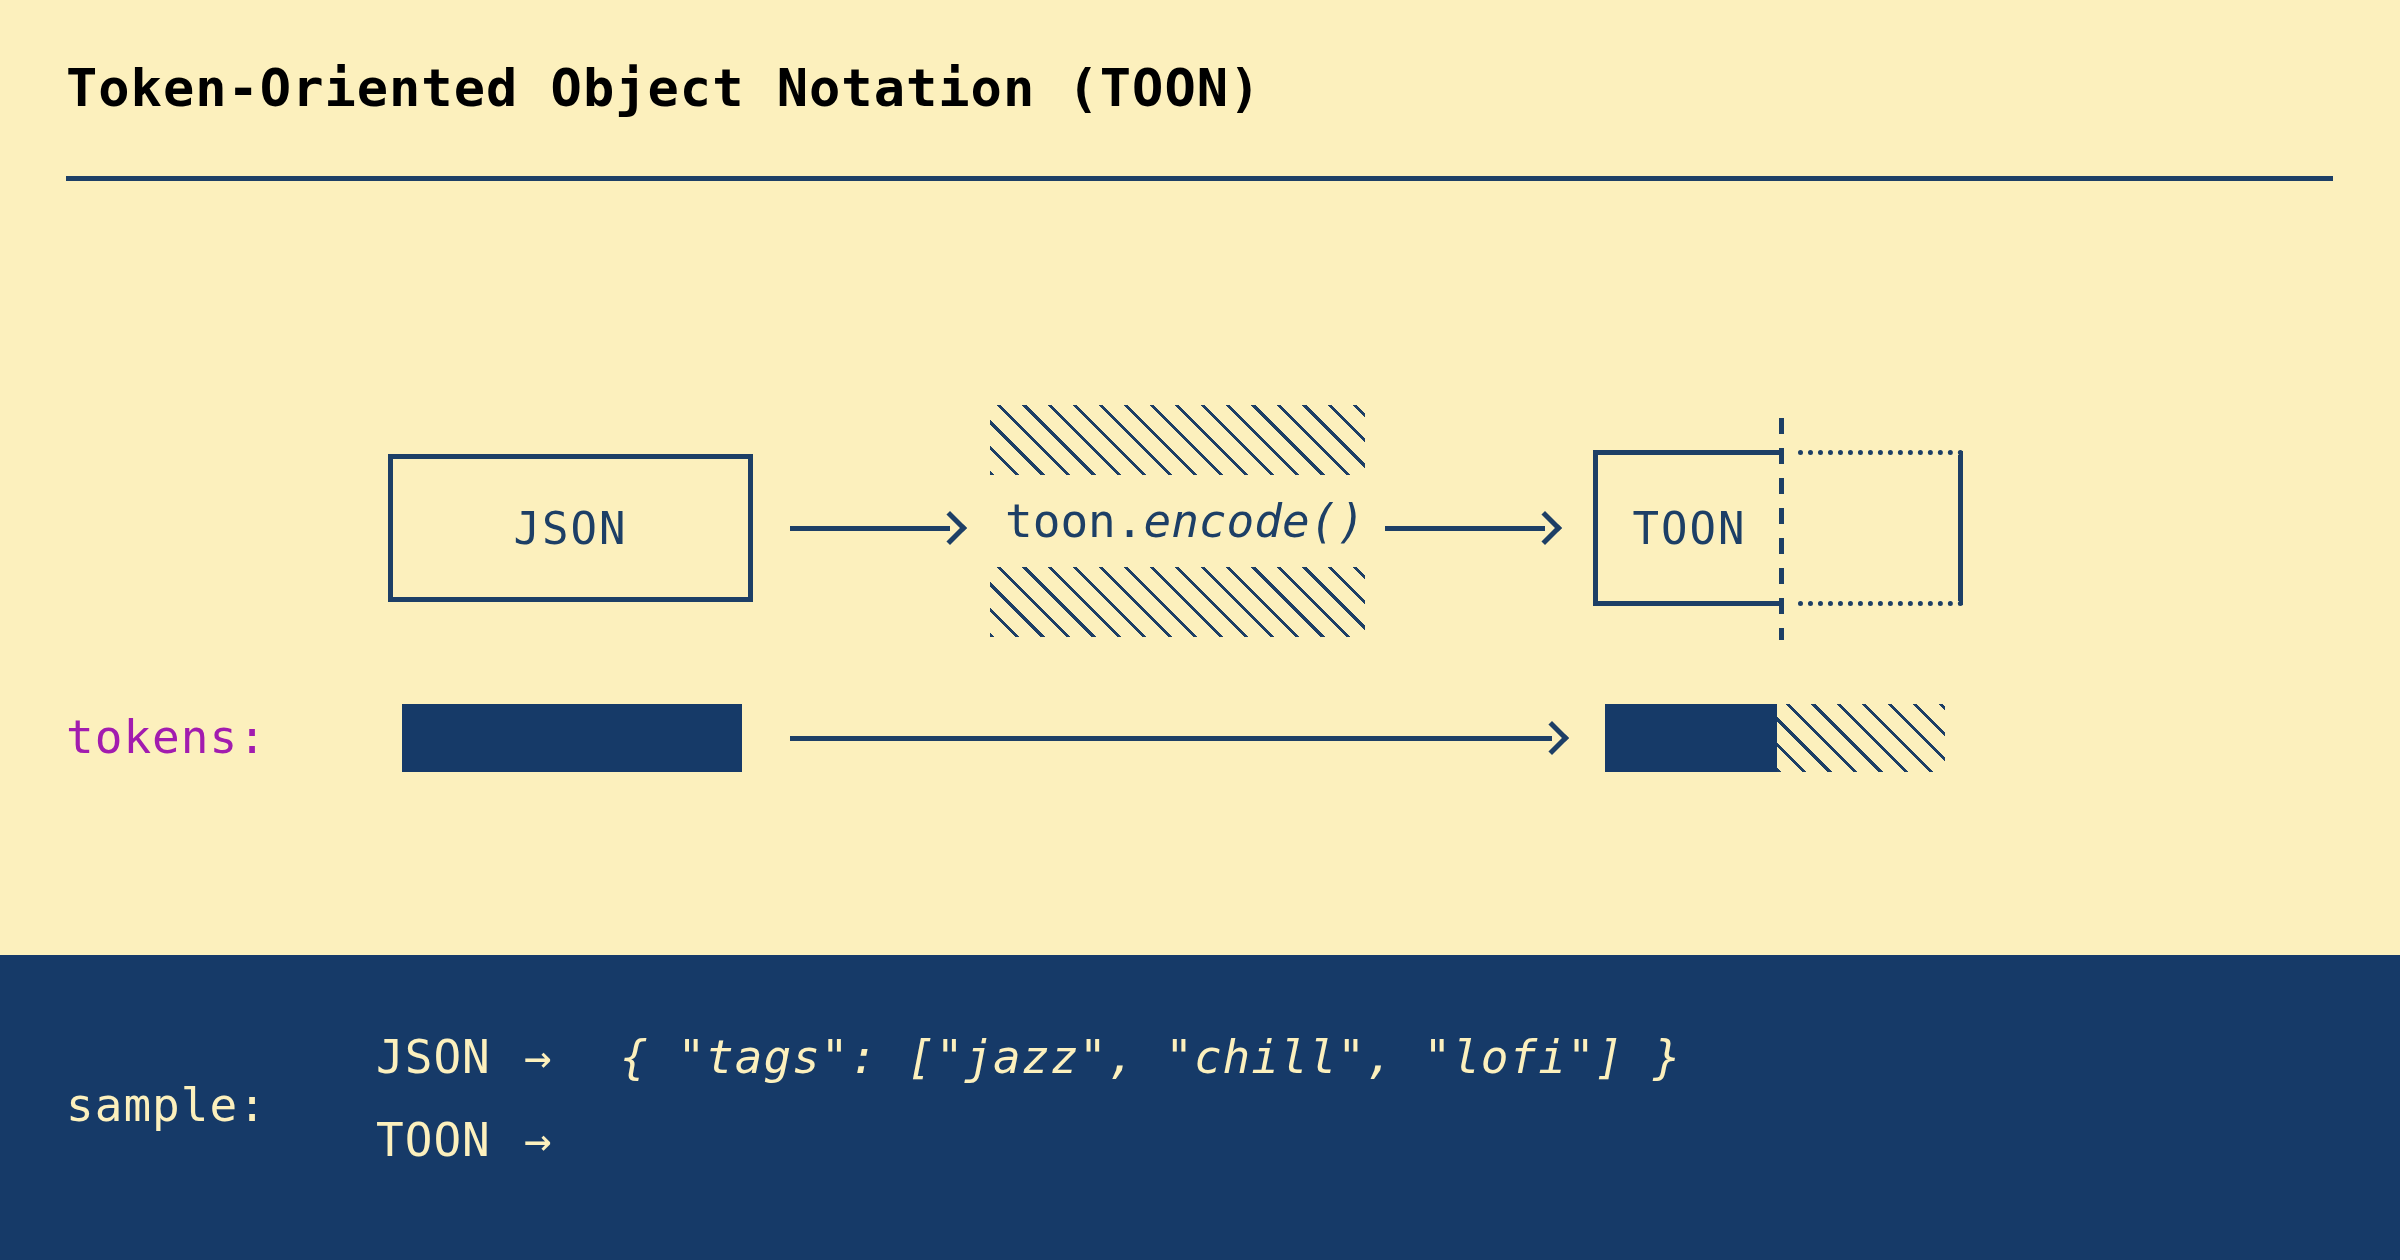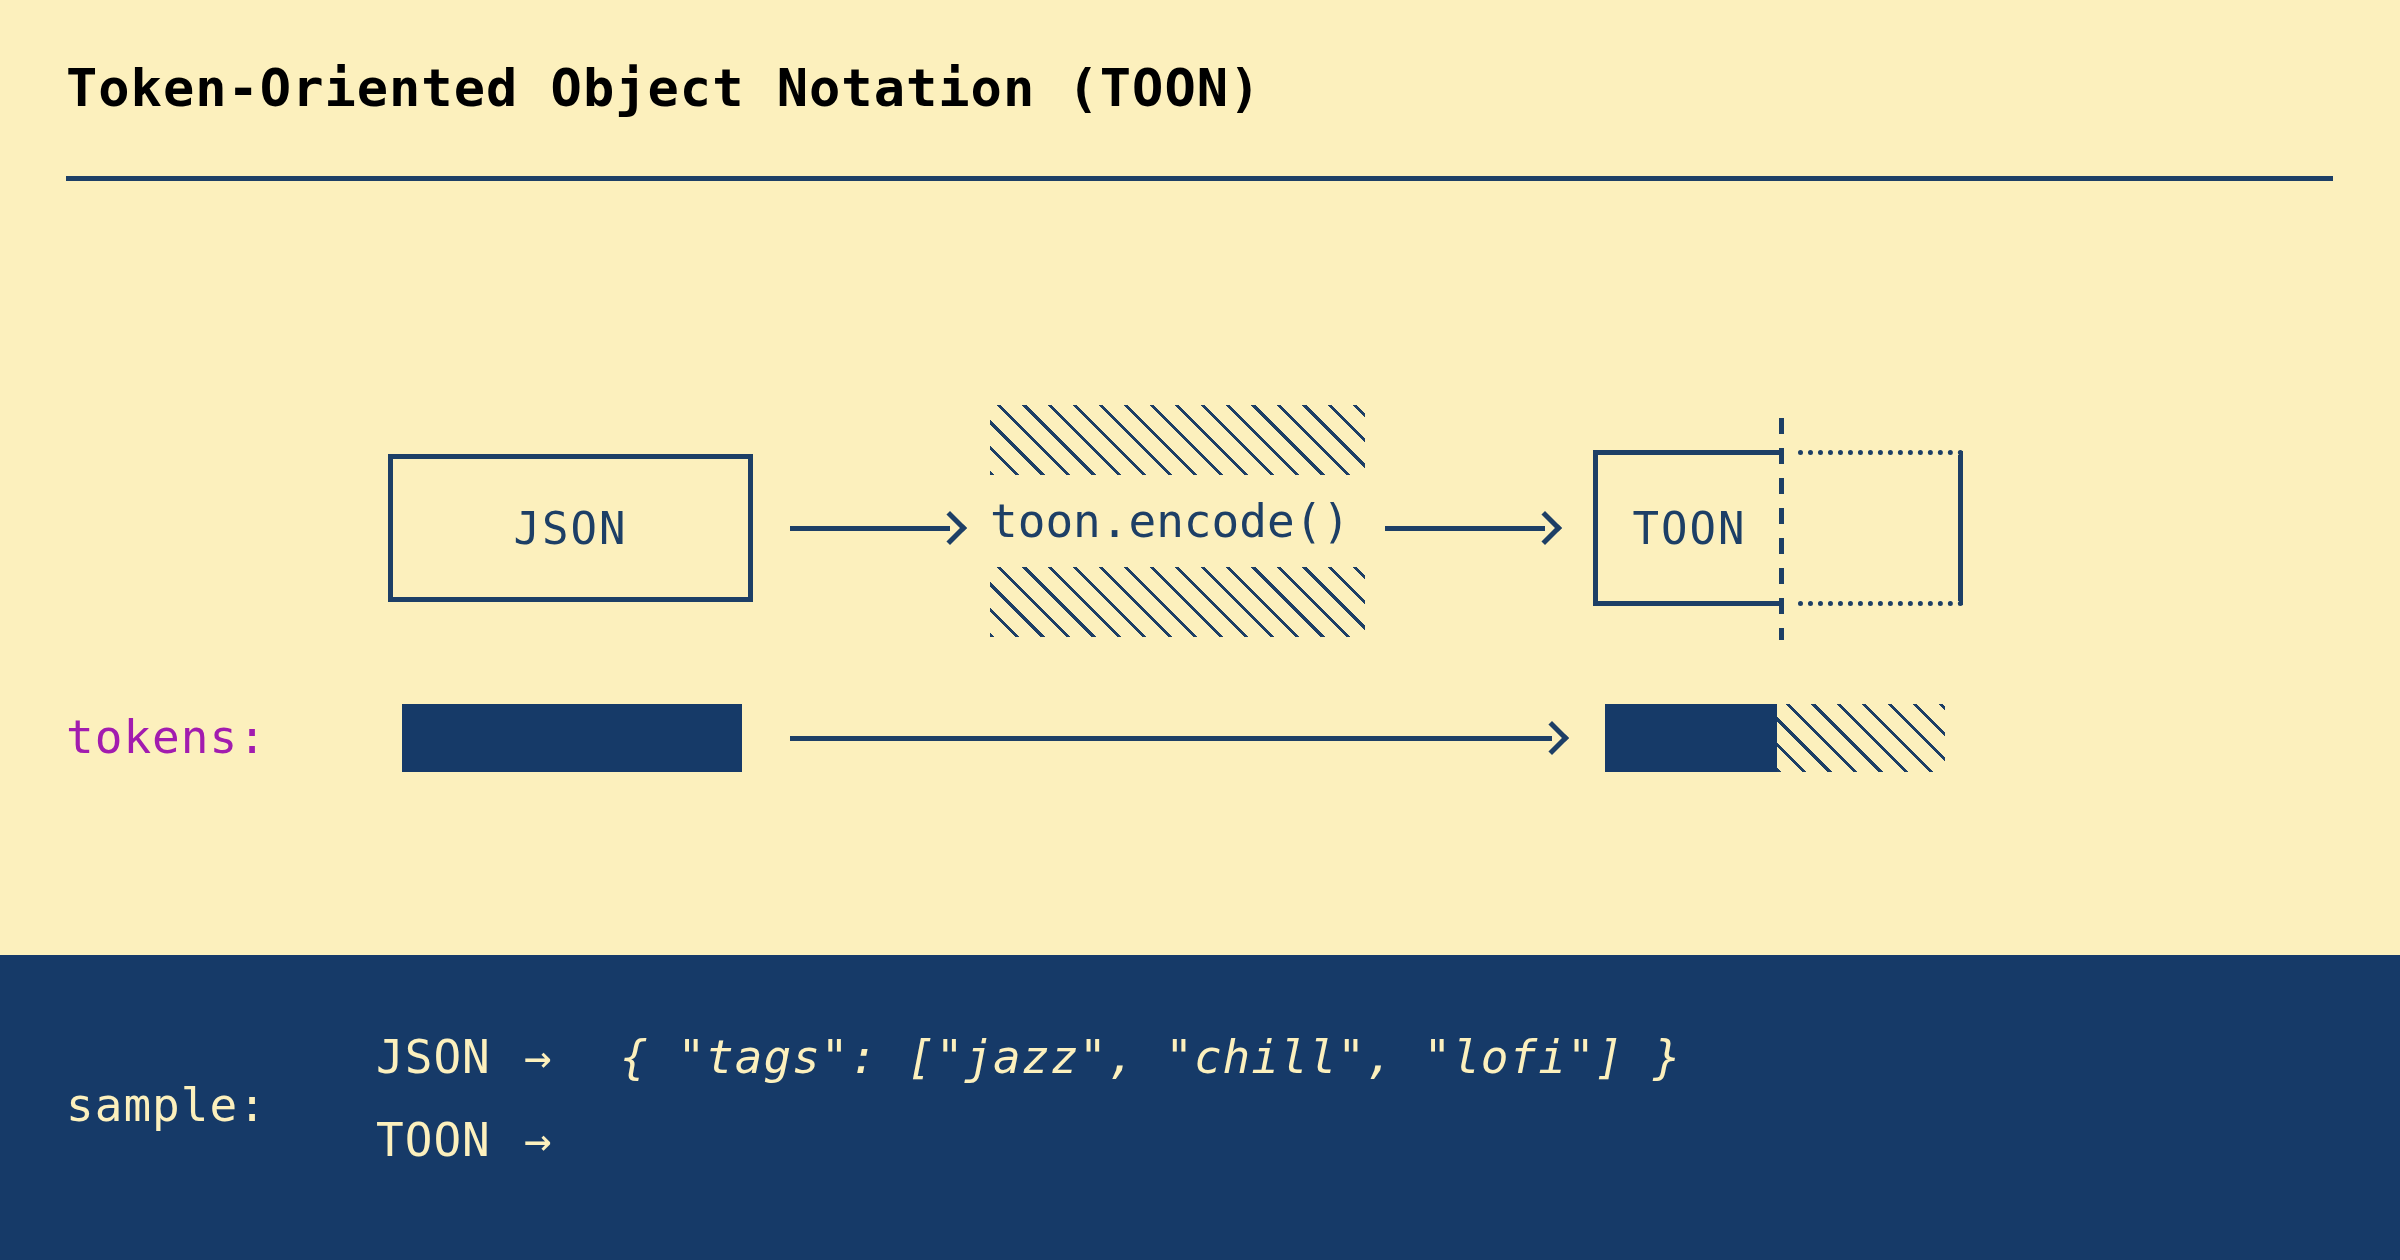--- a/index.html
+++ b/index.html
@@ -116,32 +116,32 @@
   #encode-block .band {
     position: absolute;
     left: 0;
     width: 375px;
     height: 70px;
   }
   #encode-block .band-top    { top: 0px; }
   #encode-block .band-bottom { top: 162px; }
   #encode-block .enc-label {
     position: absolute;
-    left: 0;
+    left: 15px;
     top: 70px;
     width: 375px;
     height: 92px;
     display: flex;
     align-items: center;
     justify-content: flex-start;
     font-size: 46px;
     color: #1d3f66;
     white-space: nowrap;
   }
-  #encode-block .enc-label .ital { }
+  #encode-block .enc-label .ital { font-style: italic; }
 
   
   #toon-group {
     position: absolute;
     left: 1593px;
     top: 450px;
     width: 370px;
     height: 156px;
   }
   #toon-solid {

